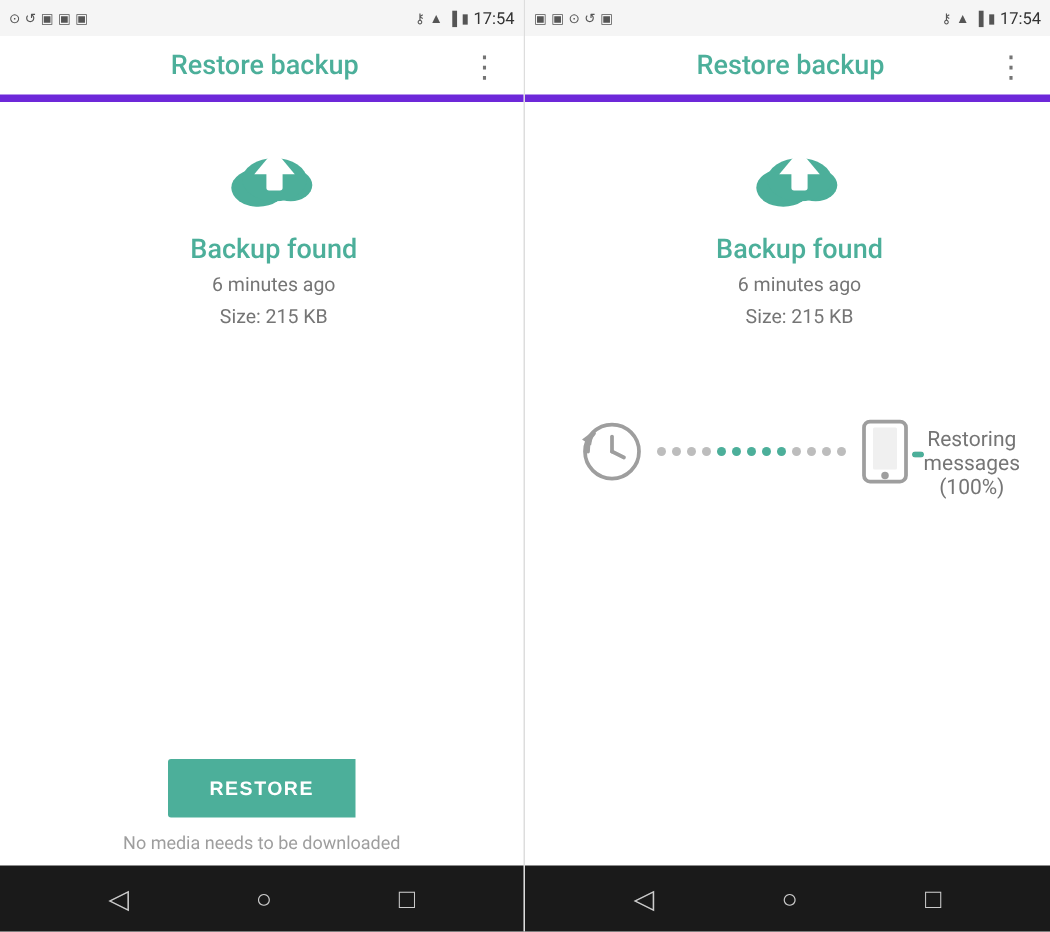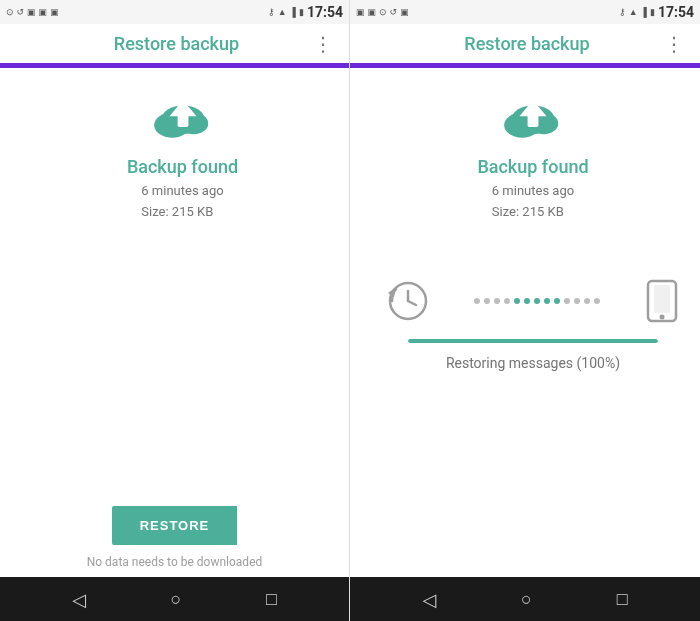--- a/index.html
+++ b/index.html
@@ -109,39 +109,39 @@
     .backup-found-label {
       font-size: 18px;
       color: #4CAF9A;
       font-weight: 500;
       margin-bottom: 4px;
     }
 
     .backup-meta {
       font-size: 13px;
       color: #757575;
-      text-align: left;
+      text-align: center;
       line-height: 1.6;
       margin-bottom: 16px;
     }
 
     .restore-description {
       font-size: 14px;
       color: #333;
       line-height: 1.5;
       text-align: left;
       width: 100%;
       margin-bottom: 20px;
     }
 
     
     .progress-area {
       width: 100%;
       display: flex;
-      flex-direction: column;
+      flex-direction: row;
       align-items: center;
       padding: 20px 0;
       margin-top: 20px;
     }
 
     .transfer-animation {
       display: flex;
       align-items: center;
       justify-content: center;
       width: 100%;
@@ -261,22 +261,22 @@
       cursor: pointer;
     }
 
     
     .status-icon {
       font-size: 9px;
       color: #555;
     }
 
     .time-text {
-      font-size: 14px;
-      font-weight: 700;
+      font-size: 11px;
+      font-weight: 400;
       color: #333;
       text-align: center;
     }
   </style>
 </head>
 <body>
 
 <div class="screens-wrapper">
 
   <div class="screen">
@@ -321,21 +321,21 @@
         <div>6 minutes ago</div>
         <div>Size: 215 KB</div>
       </div>
 
     </div>
 
     <div class="buttons-area">
       <div class="buttons-row">
         <button class="btn-restore">RESTORE</button>
       </div>
-      <span class="no-download-label">No data needs to be downloaded</span>
+      <span class="no-download-label">No media needs to be downloaded</span>
     </div>
 
     <div class="nav-bar">
       <span class="nav-icon">◁</span>
       <span class="nav-icon">○</span>
       <span class="nav-icon">□</span>
     </div>
   </div>
 
   <div class="screen">

